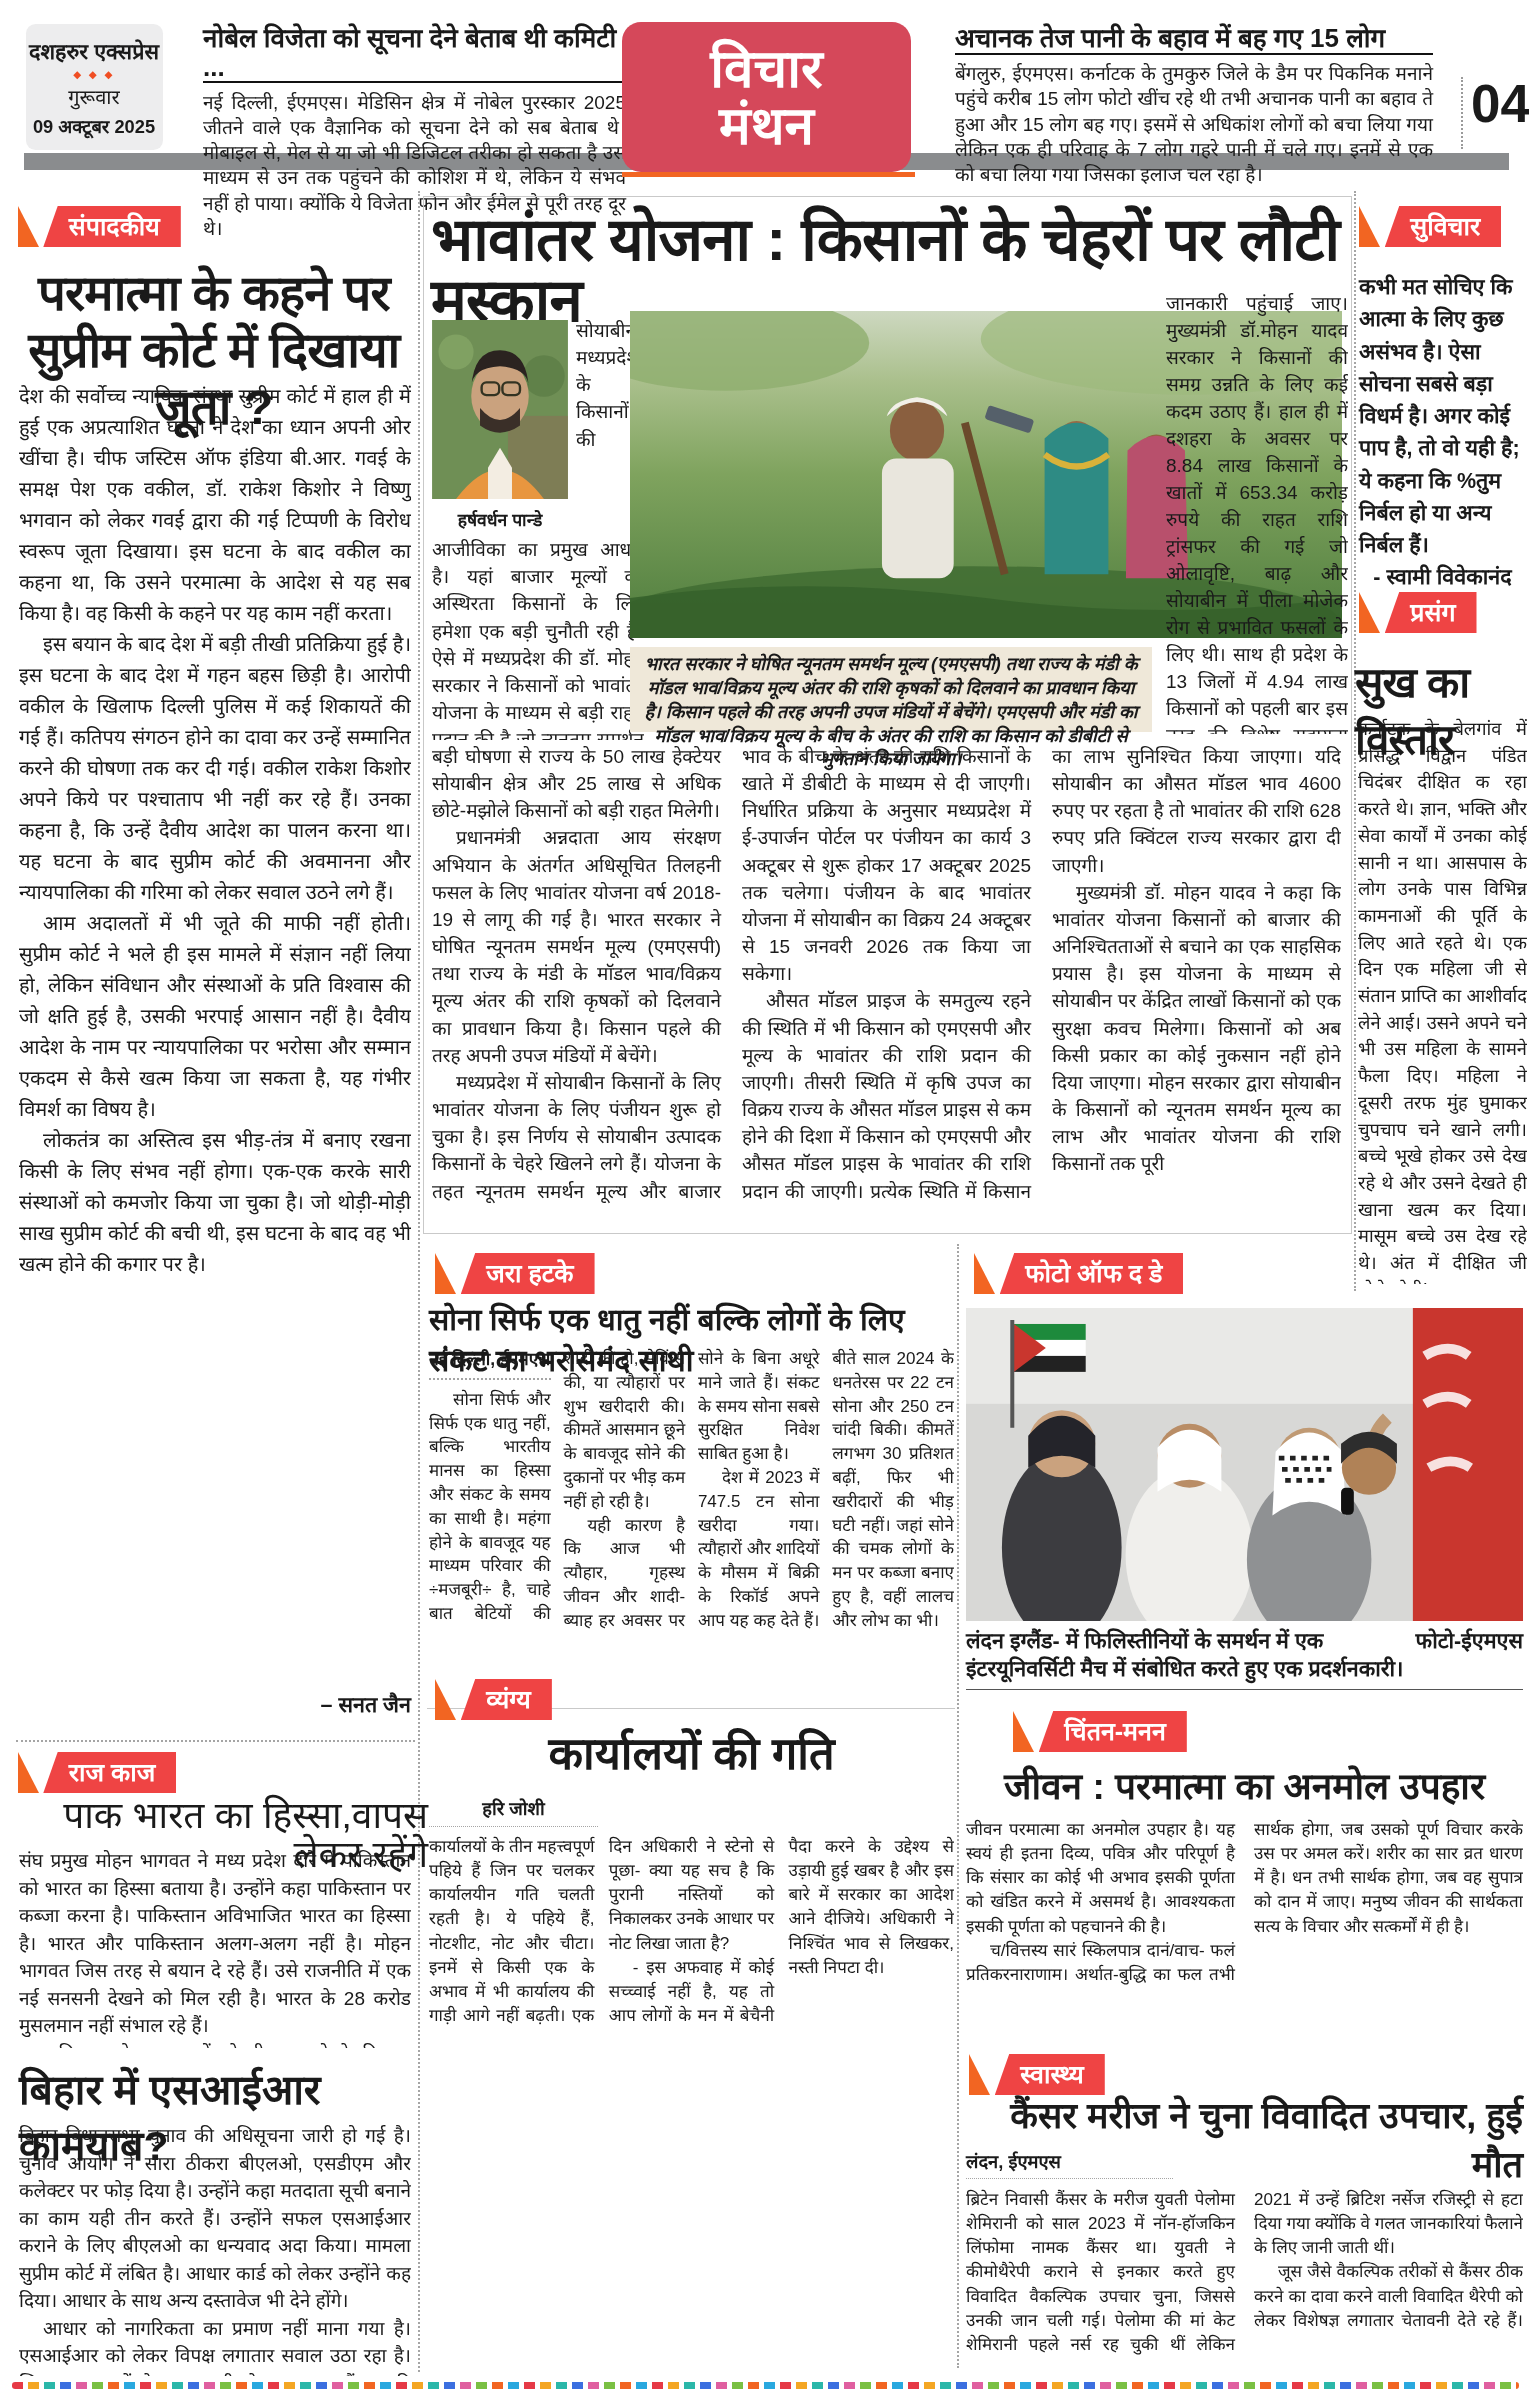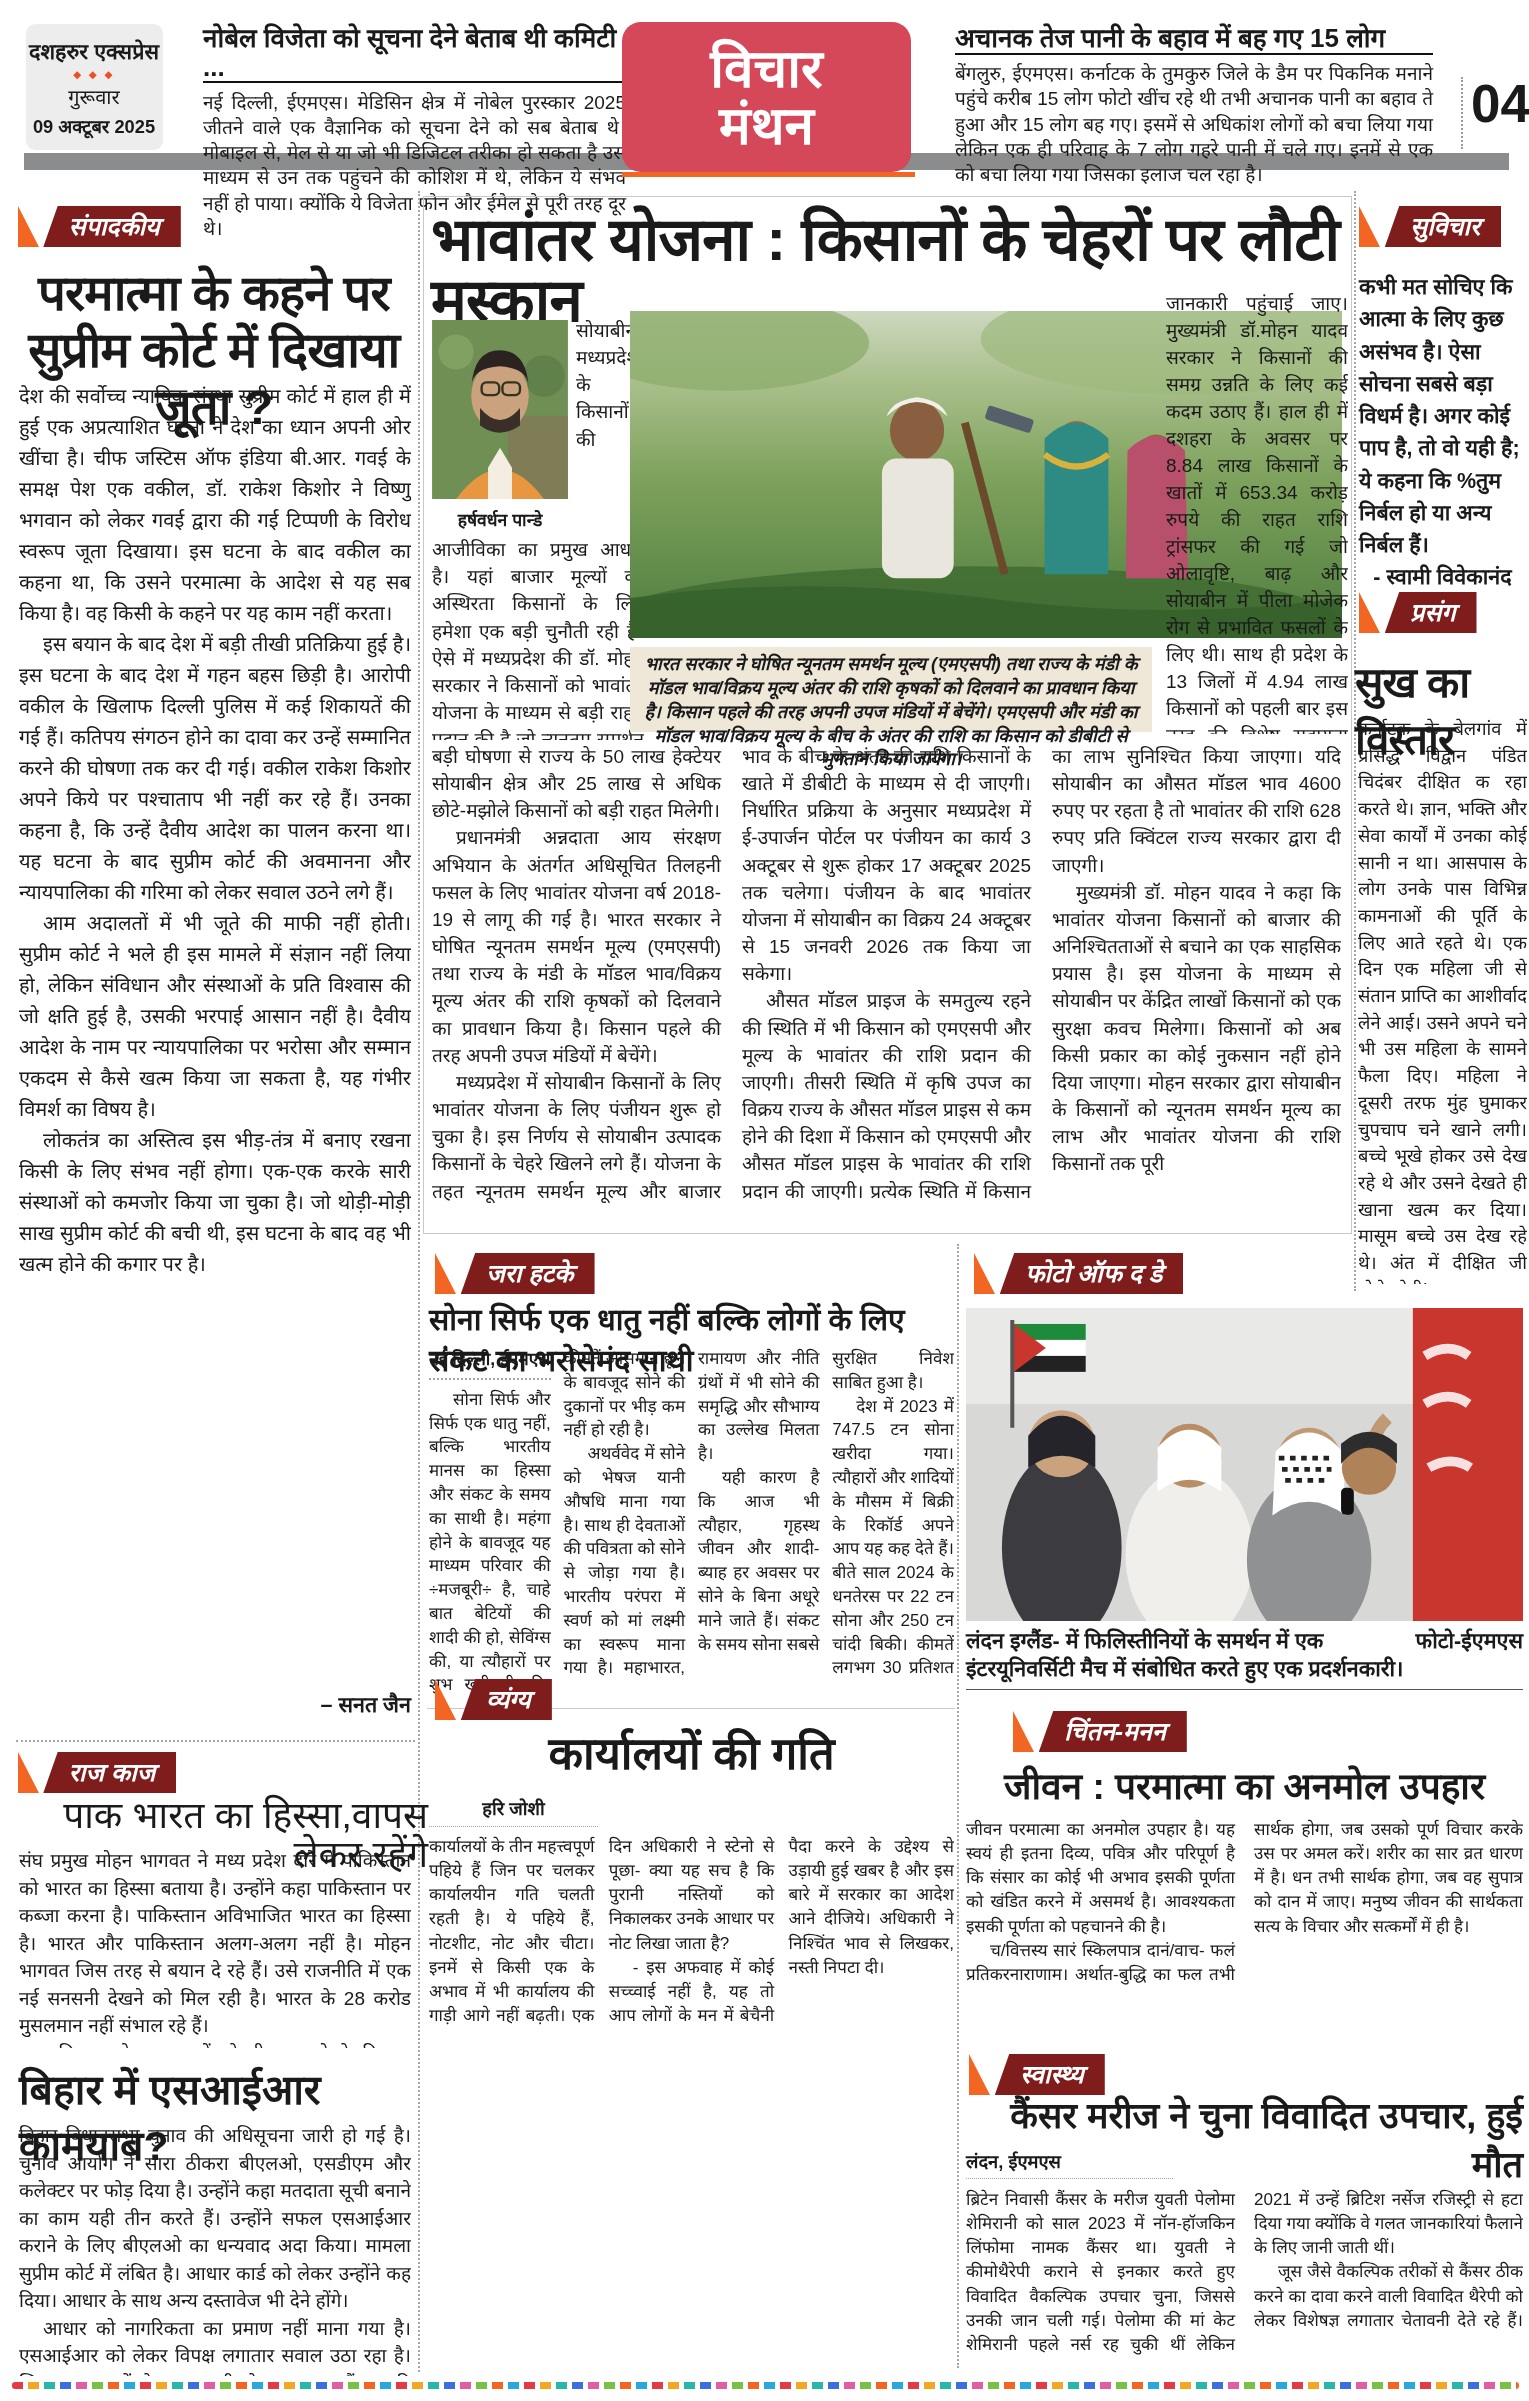--- a/index.html
+++ b/index.html
@@ -21,22 +21,22 @@
   #graybar{left:24px;top:153px;width:1485px;height:16.7px;background:#8a8c8e;}
   #logo{left:622px;top:22px;width:289px;height:150px;background:#d5485a;border-radius:19px;z-index:3;
       color:#fff;font-weight:800;font-size:53px;line-height:1.08;text-align:center;
       display:flex;flex-direction:column;justify-content:center;}
   #orange-underline{left:622px;top:172px;width:293px;height:4.8px;background:#f26522;z-index:3;}
   #pageno{left:1471px;top:73px;font-size:53px;font-weight:900;}
   #pageno-divider{left:1461px;top:77px;height:72px;border-left:2.4px dotted #9a9a9a;}
   
   .sec-label{display:flex;gap:4.8px;height:41px;z-index:2;}
   .sec-label::before{content:"";width:0;height:0;border-bottom:41px solid #f26522;border-right:21px solid transparent;}
-  .sec-label .txt{background:#7f1d1d;color:#fff;font-size:25px;font-weight:800;line-height:41px;
-      padding:0 21px 0 25.5px;clip-path:polygon(14.4px 0,100% 0,100% 100%,0 100%);font-style:italic;}
+  .sec-label .txt{background:#ef4444;color:#fff;font-size:25px;font-weight:800;line-height:41px;
+      padding:0 21px 0 25.5px;clip-path:polygon(14.4px 0,100% 0,100% 100%,0 100%);}
   
   .bodytxt{text-align:justify;}
   .bodytxt p{margin:0 0 0 0;text-indent:24px;}
   .bodytxt p:first-child{text-indent:0;}
   .clip{overflow:hidden;}
   .dotted-h{border-top:2.4px dotted #a5a5a5;}
   .dotted-v{border-left:2.4px dotted #a5a5a5;}
   
   #edit-label{left:17.5px;top:206px;}
   #edit-headline{left:14.4px;top:265px;width:399px;font-size:49px;font-weight:800;line-height:1.16;text-align:center;letter-spacing:-0.8px;}
@@ -260,21 +260,20 @@
     <p>कर्नाटक के बेलगांव में प्रसिद्ध विद्वान पंडित चिदंबर दीक्षित क रहा करते थे। ज्ञान, भक्ति और सेवा कार्यों में उनका कोई सानी न था। आसपास के लोग उनके पास विभिन्न कामनाओं की पूर्ति के लिए आते रहते थे। एक दिन एक महिला जी से संतान प्राप्ति का आशीर्वाद लेने आई। उसने अपने चने भी उस महिला के सामने फैला दिए। महिला ने दूसरी तरफ मुंह घुमाकर चुपचाप चने खाने लगी। बच्चे भूखे होकर उसे देख रहे थे और उसने देखते ही खाना खत्म कर दिया। मासूम बच्चे उस देख रहे थे। अंत में दीक्षित जी बोले- देवी! इस प्रकार तुम कैसे सुख प्राप्त करेंगी। तुम संतान चाहती हो लेकिन तुम्हारे भीतर बच्चों के लिए कोई ममता ही नहीं है।</p>
   </div>
 
   <div class="abs sec-label" id="jh-label">
     <span class="txt">जरा हटके</span>
   </div>
   <div class="abs" id="jh-headline">सोना सिर्फ एक धातु नहीं बल्कि लोगों के लिए संकट का भरोसेमंद साथी</div>
   <div class="abs bodytxt clip" id="jh-body">
     <p id="jh-dateline">नई दिल्ली, ईएमएस</p>
     <p>सोना सिर्फ और सिर्फ एक धातु नहीं, बल्कि भारतीय मानस का हिस्सा और संकट के समय का साथी है। महंगा होने के बावजूद यह माध्यम परिवार की ÷मजबूरी÷ है, चाहे बात बेटियों की शादी की हो, सेविंग्स की, या त्यौहारों पर शुभ खरीदारी की। कीमतें आसमान छूने के बावजूद सोने की दुकानों पर भीड़ कम नहीं हो रही है।</p>
-    <p>अथर्ववेद में सोने को भेषज यानी औषधि माना गया है। साथ ही देवताओं की पवित्रता को सोने से जोड़ा गया है। भारतीय परंपरा में स्वर्ण को मां लक्ष्मी का स्वरूप माना गया है। महाभारत, रामायण और नीति ग्रंथों में भी सोने की समृद्धि और सौभाग्य का उल्लेख मिलता है।</p>
     <p>यही कारण है कि आज भी त्यौहार, गृहस्थ जीवन और शादी-ब्याह हर अवसर पर सोने के बिना अधूरे माने जाते हैं। संकट के समय सोना सबसे सुरक्षित निवेश साबित हुआ है।</p>
     <p>देश में 2023 में 747.5 टन सोना खरीदा गया। त्यौहारों और शादियों के मौसम में बिक्री के रिकॉर्ड अपने आप यह कह देते हैं। बीते साल 2024 के धनतेरस पर 22 टन सोना और 250 टन चांदी बिकी। कीमतें लगभग 30 प्रतिशत बढ़ीं, फिर भी खरीदारों की भीड़ घटी नहीं। जहां सोने की चमक लोगों के मन पर कब्जा बनाए हुए है, वहीं लालच और लोभ का भी।</p>
   </div>
   <div class="abs" id="jh-bottomline"></div>
 
   <div class="abs sec-label" id="pod-label">
     <span class="txt">फोटो ऑफ द डे</span>
   </div>
   <svg class="abs" id="pod-photo" viewBox="0 0 698 392" preserveAspectRatio="none">
     <rect width="698" height="392" fill="#d8d8d6"></rect>

